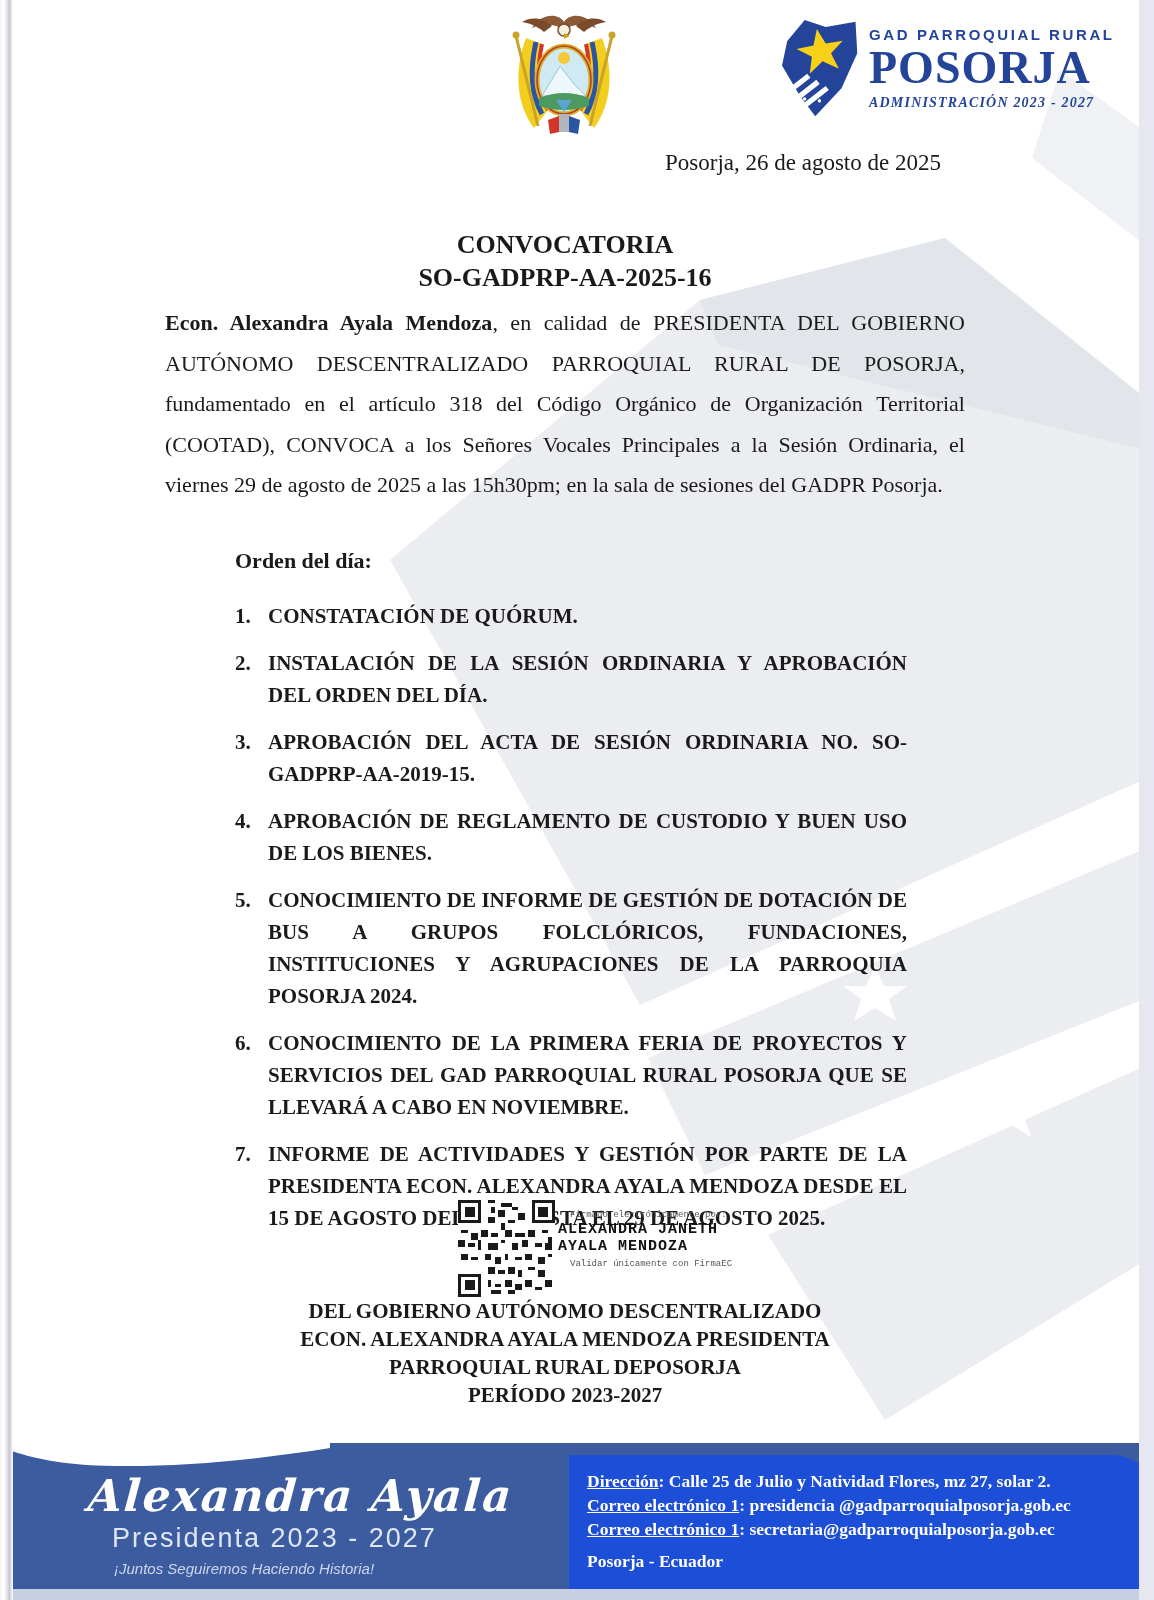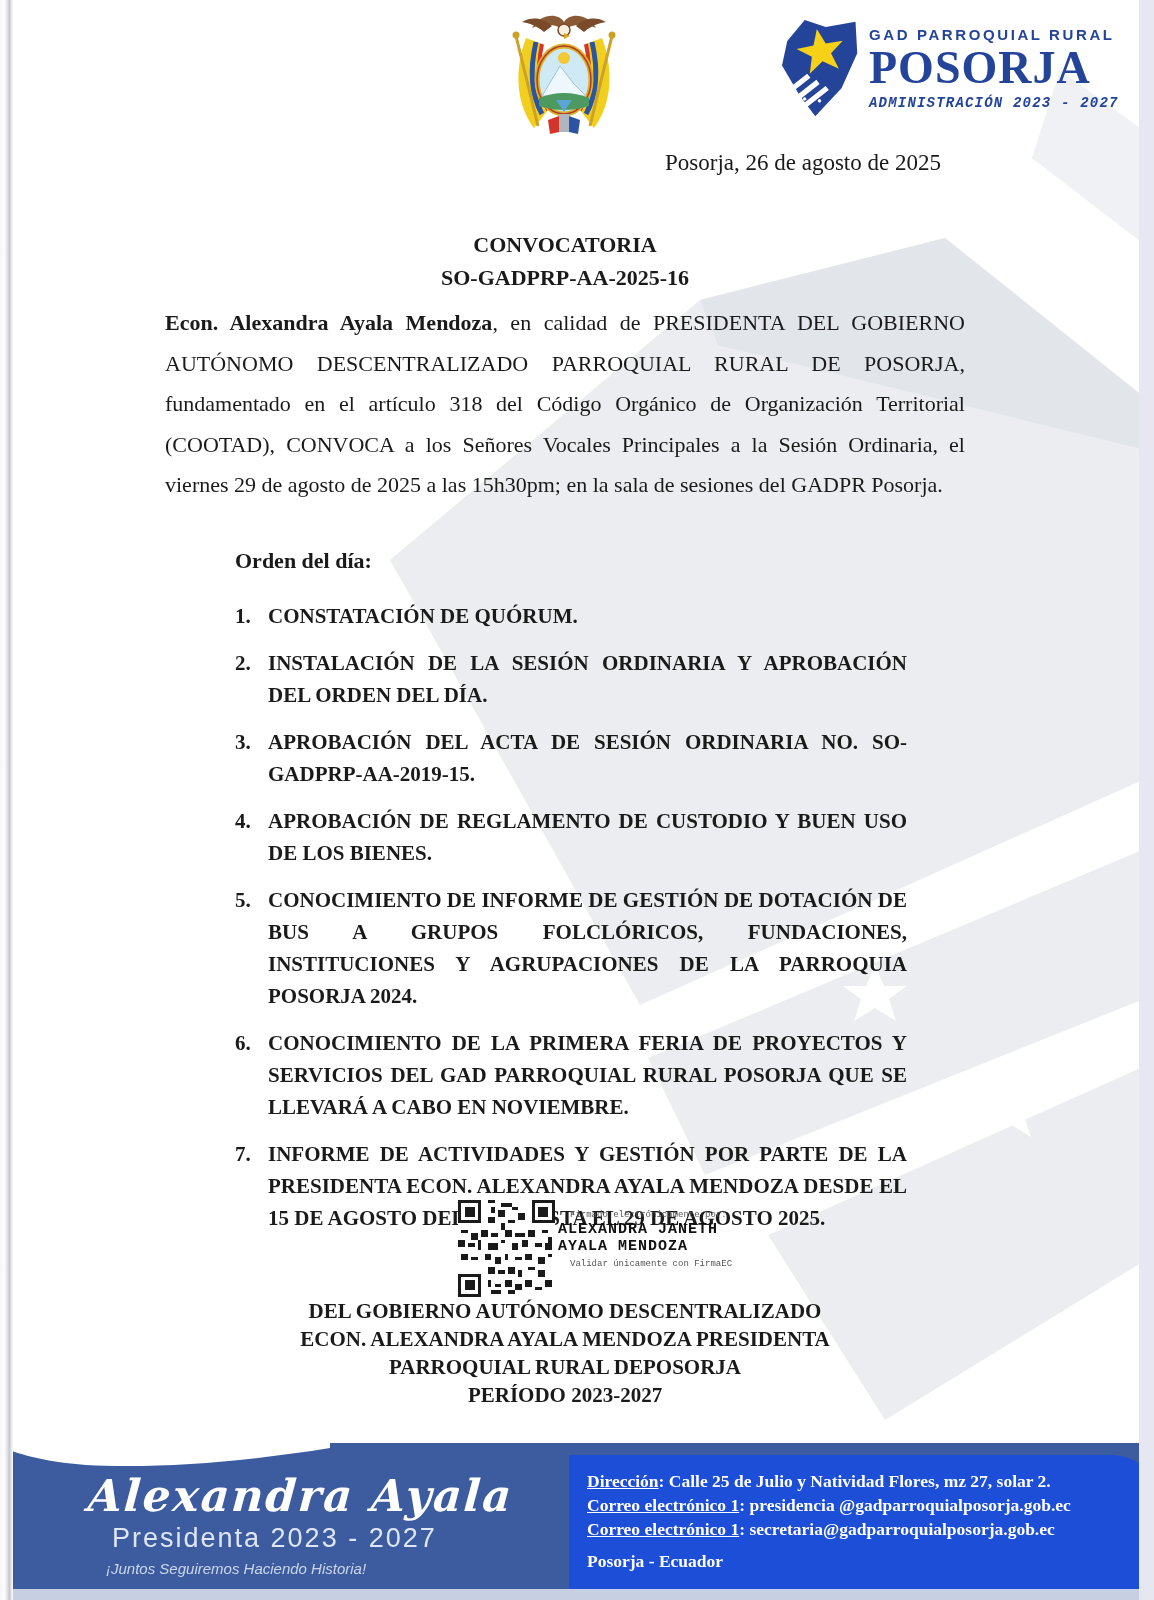--- a/index.html
+++ b/index.html
@@ -13,25 +13,25 @@
   .edge-right{position:absolute;right:0;top:0;width:15px;height:1600px;z-index:40;background:#e7e7f1;}
   
   .watermark{position:absolute;left:0;top:0;z-index:0;pointer-events:none;}
   
   .coat{position:absolute;left:492px;top:8px;z-index:2;}
   .logo{position:absolute;left:775px;top:10px;z-index:2;display:flex;align-items:flex-start;}
   .logo-shield{flex:none;}
   .logo-text{margin-left:10px;padding-top:16px;color:#24449a;}
   .logo-org-line{font-family:"Liberation Sans",sans-serif;font-weight:bold;font-size:15px;letter-spacing:2.6px;white-space:nowrap;}
   .logo-org-name{font-family:"Liberation Serif",serif;font-weight:bold;font-size:46px;line-height:46px;letter-spacing:1px;margin-top:2px;}
-  .logo-admin-line{font-family:Liberation Mono, monospace;font-weight:bold;font-style:italic;font-size:14px;letter-spacing:1.2px;margin-top:4px;white-space:nowrap;}
+  .logo-admin-line{font-family:Liberation Serif, serif;font-weight:bold;font-style:italic;font-size:14px;letter-spacing:1.2px;margin-top:4px;white-space:nowrap;}
   .date-line{position:absolute;left:665px;top:150px;z-index:2;font-size:23px;white-space:nowrap;}
   
   .doc-title{position:absolute;left:165px;top:228px;width:800px;z-index:2;text-align:center;
-    font-weight:bold;font-size:22px;line-height:33px;}
+    font-weight:bold;font-size:26px;line-height:33px;}
   
   .intro{position:absolute;left:165px;top:303px;width:800px;z-index:2;
     font-size:22px;line-height:40.5px;text-align:justify;}
   .intro .lead{font-weight:bold;}
   
   .agenda-heading{position:absolute;left:235px;top:548px;z-index:2;font-weight:bold;font-size:22px;}
   .agenda{position:absolute;left:235px;top:600px;width:672px;z-index:2;}
   .agenda-item{display:flex;margin-bottom:15px;font-weight:bold;font-size:21px;line-height:32px;}
   .agenda-item.gap-before{margin-top:15px;}
   .agenda-num{flex:none;width:33px;}
@@ -44,21 +44,21 @@
   .qr-name{font-size:15px;font-weight:bold;line-height:17px;letter-spacing:1px;color:#111;}
   .sig-block{position:absolute;left:165px;top:1297px;width:800px;z-index:2;text-align:center;
     font-weight:bold;font-size:21px;line-height:28px;}
   
   .footer{position:absolute;left:0;top:1443px;width:1141px;height:157px;background:#3d5ca0;z-index:10;}
   .footer-wave{position:absolute;left:0;top:0;}
   .footer-left{position:absolute;left:88px;top:28px;color:#ffffff;}
   .footer-script{font-family:"DejaVu Serif",serif;font-style:italic;font-weight:bold;font-size:44px;
     line-height:50px;letter-spacing:2px;transform:skewX(-4deg);}
   .footer-title{font-family:"Liberation Sans",sans-serif;font-size:27px;letter-spacing:2px;color:#dfe6f3;margin-top:2px;margin-left:24px;}
-  .footer-slogan{font-family:"Liberation Sans",sans-serif;font-style:italic;font-size:15px;color:#ccd6ea;margin-top:6px;margin-left:18px;}
+  .footer-slogan{font-family:"Liberation Sans",sans-serif;font-style:italic;font-size:15px;color:#ccd6ea;margin-top:6px;margin-left:26px;}
   .contact-box{position:absolute;left:569px;top:12px;width:592px;height:134px;background:#1d4ed8;
     border-top-right-radius:50px;padding:14px 24px 0 18px;box-sizing:border-box;color:#ffffff;
     font-weight:bold;font-size:17.5px;line-height:24px;}
   .contact-label{text-decoration:underline;}
   .contact-location{text-align:left;margin-top:8px;}
   .footer-bottom-strip{position:absolute;left:0;bottom:0;width:100%;height:11px;background:#c7d0e3;}
 </style>
 </head>
 <body>
 

